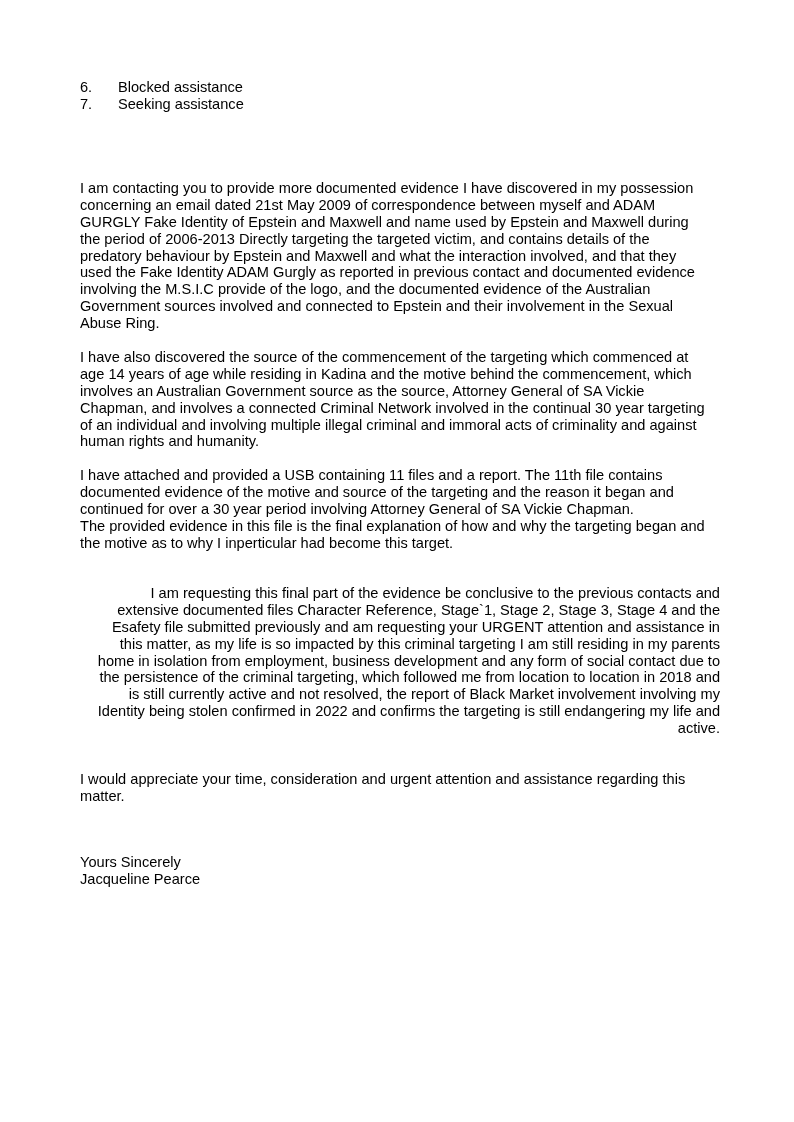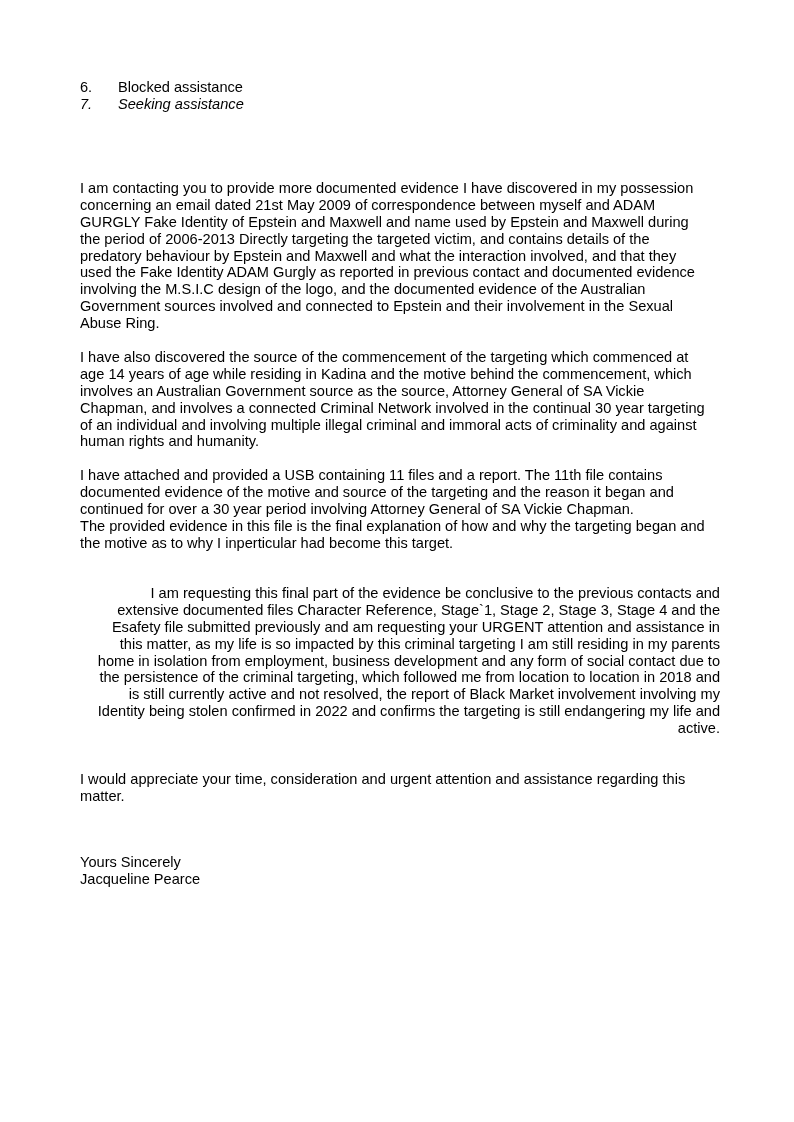--- a/index.html
+++ b/index.html
@@ -41,33 +41,33 @@
     }
   </style>
 </head>
 <body>
 
 <div class="page">
 
   <div class="list-item" style="top:79px;">
     <span class="list-num">6.</span><span>Blocked assistance</span>
   </div>
-  <div class="list-item" style="top:96px;font-style:italic;">
+  <div class="list-item" style="top:96px;">
     <span class="list-num">7.</span><span>Seeking assistance</span>
   </div>
 
 
   <div class="text-block" style="top:180px;">
     <span class="line">I am contacting you to provide more documented evidence I have discovered in my possession</span>
     <span class="line">concerning an email dated 21st May 2009 of correspondence between myself and ADAM</span>
     <span class="line">GURGLY  Fake Identity of Epstein and Maxwell and name used by Epstein and Maxwell during</span>
     <span class="line">the period of 2006-2013 Directly targeting the targeted victim, and contains details of the</span>
     <span class="line">predatory behaviour by Epstein and Maxwell and what the interaction involved, and that they</span>
     <span class="line">used the Fake Identity ADAM Gurgly as reported in previous contact and documented evidence</span>
-    <span class="line">involving the M.S.I.C design of the logo, and the documented evidence of the Australian</span>
+    <span class="line">involving the M.S.I.C provide of the logo, and the documented evidence of the Australian</span>
     <span class="line">Government sources involved and connected to Epstein and their involvement in the Sexual</span>
     <span class="line">Abuse Ring.</span>
   </div>
 
   <div class="text-block" style="top:349px;">
     <span class="line">I have also discovered the source of the commencement of the targeting which commenced at</span>
     <span class="line">age 14 years of age while residing in Kadina and the motive behind the commencement, which</span>
     <span class="line">involves an Australian Government source as the source, Attorney General of SA Vickie</span>
     <span class="line">Chapman, and involves a connected Criminal Network involved in the continual 30 year targeting</span>
     <span class="line">of an individual and involving multiple illegal criminal and immoral acts of criminality and against</span>

